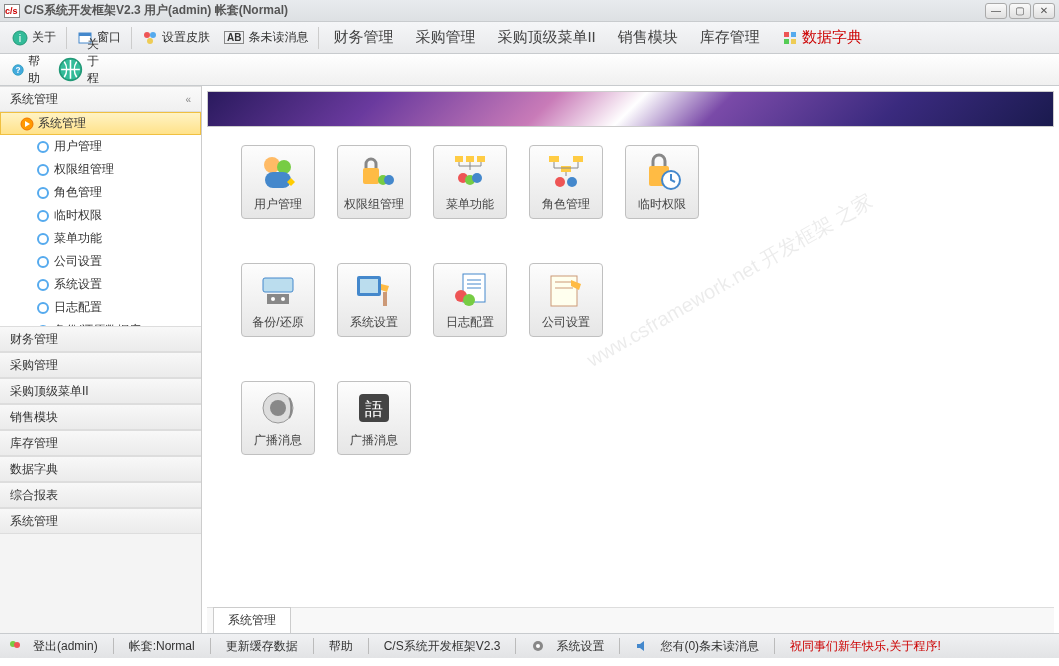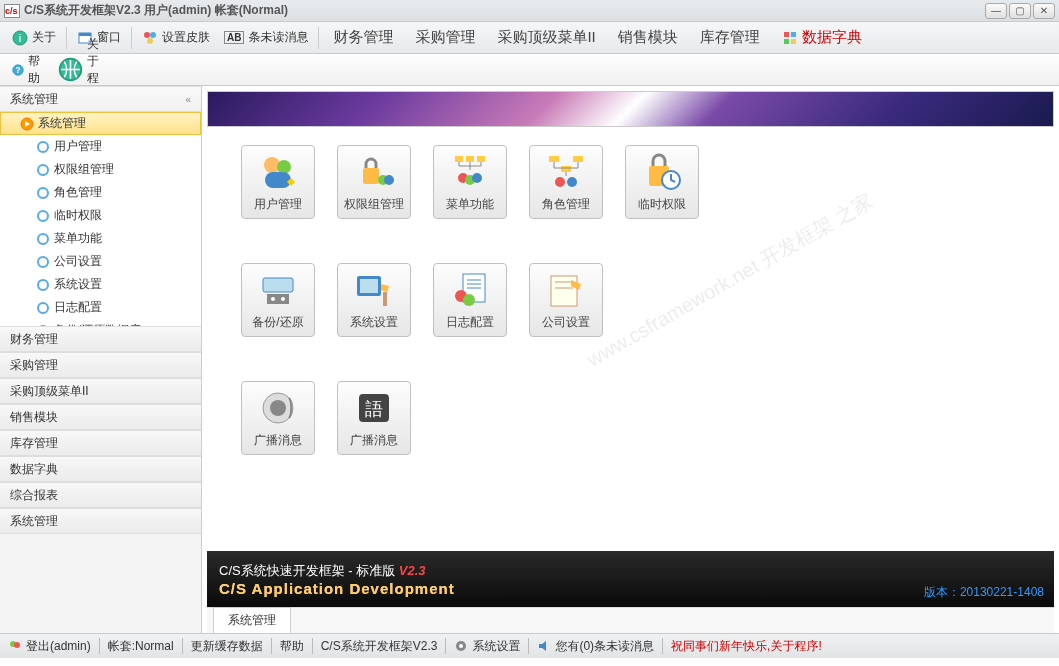--- a/index.html
+++ b/index.html
@@ -48,21 +48,21 @@
 
 .footer { height: 56px; background: linear-gradient(#2a2a2a,#0a0a0a); color: #fff; padding: 8px 12px; display: flex; flex-direction: column; justify-content: center; position: relative; }
 .footer .line1 { font-size: 13px; }
 .footer .line1 .v { color: #ff4444; font-style: italic; font-weight: bold; }
 .footer .line2 { font-size: 15px; font-weight: bold; background: linear-gradient(#fff,#ffaa44); -webkit-background-clip: text; color: #ffcc66; letter-spacing: 1px; }
 .footer .version { position: absolute; right: 10px; bottom: 6px; font-size: 12px; color: #3399ff; }
 
 .tabbar { height: 26px; background: #f8f8f8; display: flex; align-items: flex-end; padding-left: 6px; border-top: 1px solid #ddd;}
 .tab { padding: 4px 14px; background: #fff; border: 1px solid #ccc; border-bottom: none; font-size: 12px; color: #333; }
 
-.statusbar { height: 25px; background: linear-gradient(#f0f1f3,#e2e3e5); display: flex; align-items: center; padding: 0 8px; font-size: 12px; color: #333; border-top: 1px solid #c8cbce; gap: 4px; }
+.statusbar { height: 25px; background: linear-gradient(#f0f1f3,#e2e3e5); display: flex; align-items: center; padding: 0 8px; font-size: 12px; color: #333; border-top: 1px solid #c8cbce; gap: 11px; }
 .statusbar .sep { width: 1px; height: 16px; background: #bbb; margin: 0 4px; }
 .statusbar .sicon { width: 14px; height: 14px; }
 .statusbar .greeting { color: #cc0000; }
 
 svg { display: block; }
 </style>
 </head>
 <body>
 
 <div class="titlebar">
@@ -362,25 +362,20 @@
       <div class="bigbtn">
           <div class="bicon">
             <svg viewBox="0 0 42 40">
               <rect x="6" y="6" width="30" height="28" rx="4" fill="#444"></rect>
               <text x="21" y="27" text-anchor="middle" font-size="18" fill="#fff">語</text>
             </svg>
           </div>
           <span class="blabel">广播消息</span>
         </div>
     </div>
-    <div class="footer">
-      <div class="line1"><span>C/S系统快速开发框架 - 标准版</span> <span class="v">V2.3</span></div>
-      <div class="line2">C/S Application Development</div>
-      <div class="version">版本：20130221-1408</div>
-    </div>
     <div class="tabbar">
       <div class="tab">系统管理</div>
     </div>
   </div>
 </div>
 
 <div class="statusbar">
   <svg class="sicon" viewBox="0 0 14 14">
       <circle cx="5" cy="5" r="3" fill="#7c4"></circle>
       <circle cx="9" cy="6" r="3" fill="#e55"></circle>

